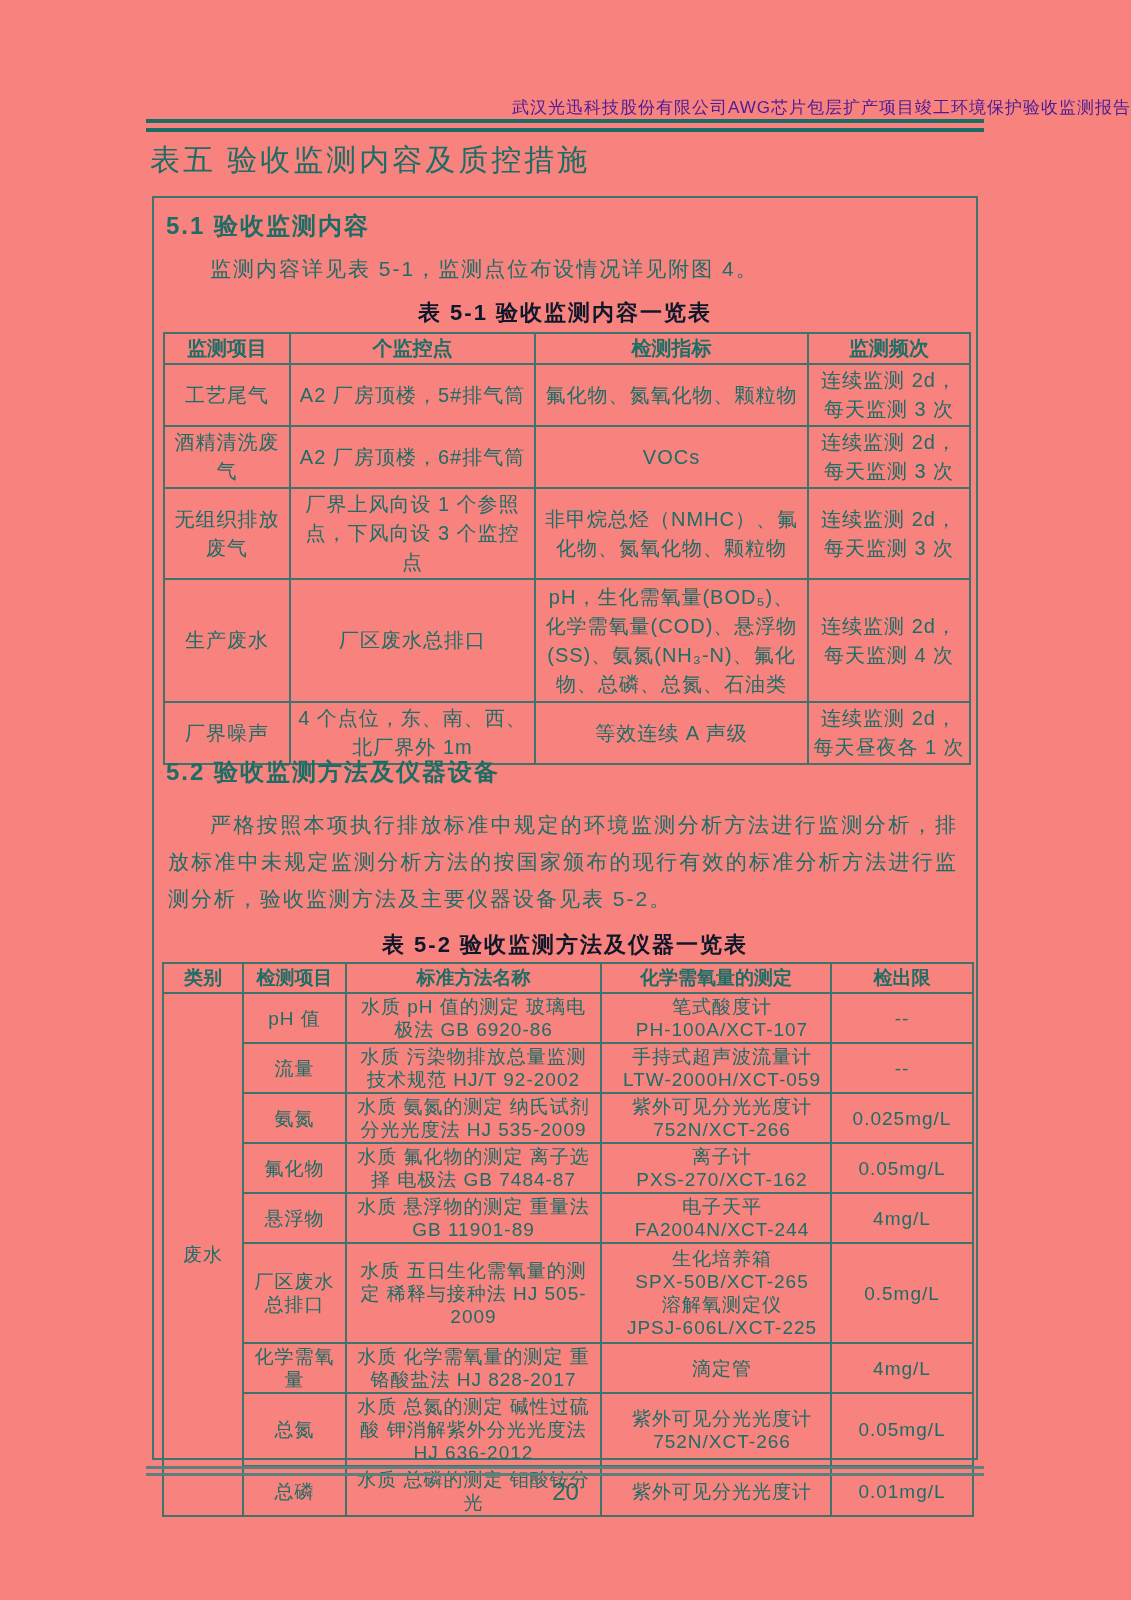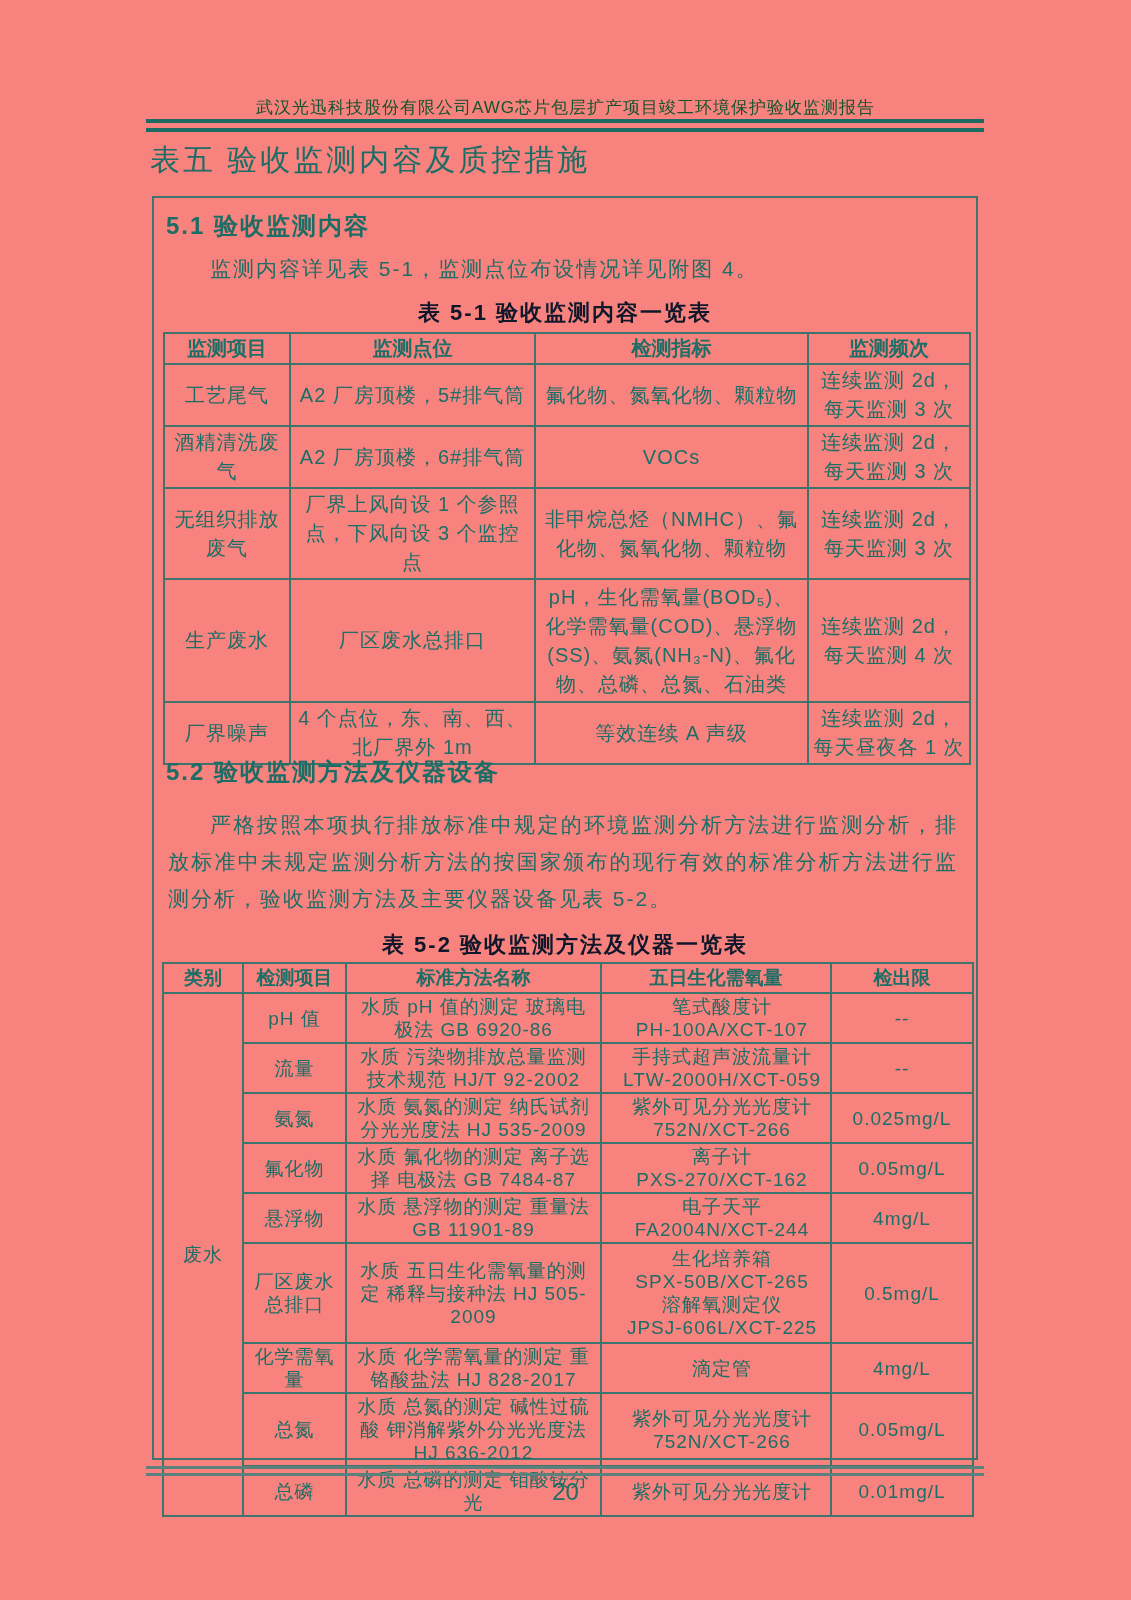--- a/index.html
+++ b/index.html
@@ -8,21 +8,21 @@
     background:#f8827e;
     font-family:"Liberation Sans",sans-serif;
     color:#1d6e66;
     position:relative;
     overflow:hidden;
   }
   .page{position:absolute;inset:0;}
 
   .doc-header{
     position:absolute;top:96px;left:0;width:100%;
-    text-align:center;font-size:17px;letter-spacing:1px;color:#14532d;
+    text-align:right;font-size:17px;letter-spacing:1px;color:#4c1d95;
   }
   .top-rule{
     position:absolute;left:146px;top:119px;width:838px;height:5px;
     border-top:4px solid #1e6b65;border-bottom:4px solid #1e6b65;
   }
   .main-title{
     position:absolute;left:150px;top:140px;margin:0;
     font-size:30px;font-weight:normal;letter-spacing:3px;color:#1c6d65;
   }
   .content-box{
@@ -96,21 +96,21 @@
     <table class="t1">
       <colgroup>
         <col style="width:126px">
           <col style="width:245px">
           <col style="width:273px">
           <col style="width:162px">
       </colgroup>
       <tbody>
           <tr>
         <th>监测项目</th>
-        <th>监测点位</th>
+        <th>个监控点</th>
         <th>检测指标</th>
         <th>监测频次</th>
       </tr>
       <tr style="height:62px">
         <td>工艺尾气</td>
         <td>A2 厂房顶楼，5#排气筒</td>
         <td>氟化物、氮氧化物、颗粒物</td>
         <td>连续监测 2d，每天监测 3 次</td>
       </tr>
       <tr style="height:59px">
@@ -151,21 +151,21 @@
           <col style="width:103px">
           <col style="width:255px">
           <col style="width:230px">
           <col style="width:142px">
       </colgroup>
       <tbody>
           <tr>
         <th>类别</th>
         <th>检测项目</th>
         <th>标准方法名称</th>
-        <th>五日生化需氧量</th>
+        <th>化学需氧量的测定</th>
         <th>检出限</th>
       </tr>
       <tr style="height:47px">
         <td rowspan="9">废水</td>
         <td>pH 值</td>
         <td>水质 pH 值的测定 玻璃电极法 GB 6920-86</td>
         <td class="pre">笔式酸度计
 PH-100A/XCT-107</td>
         <td>--</td>
       </tr>

